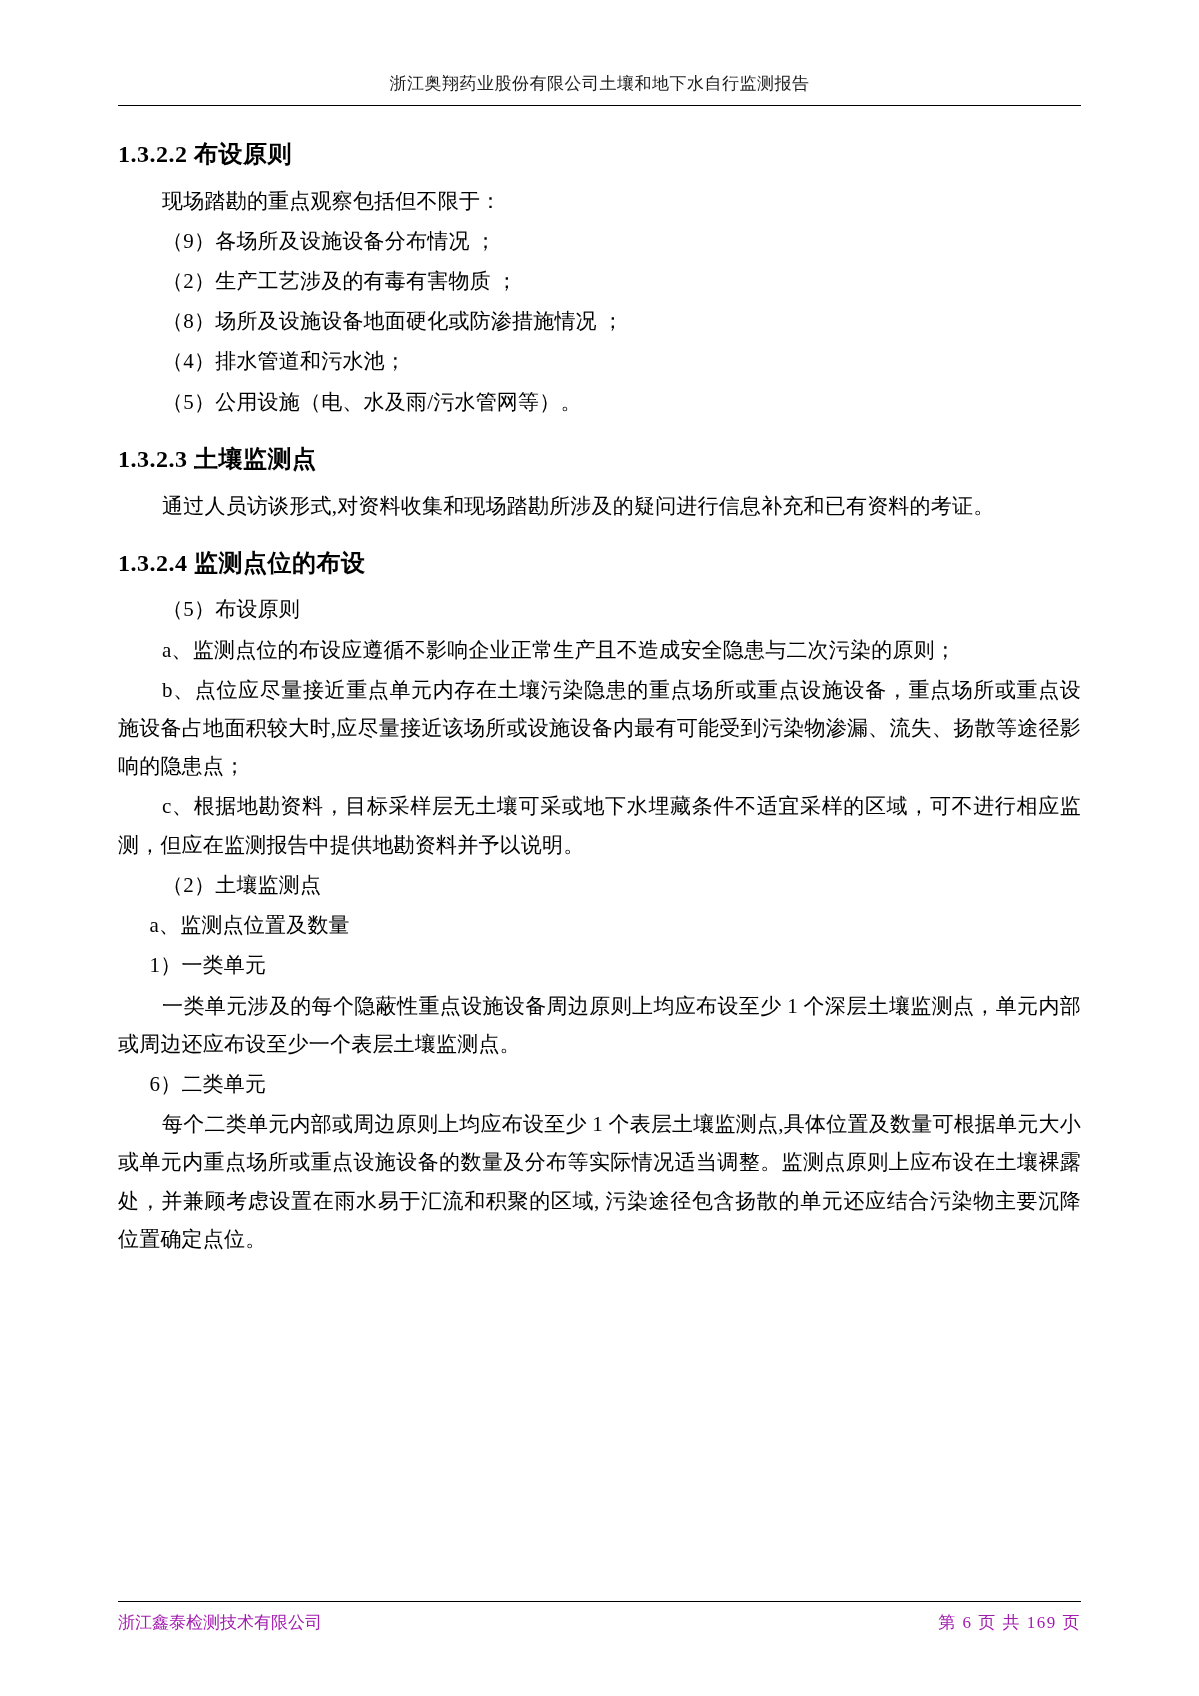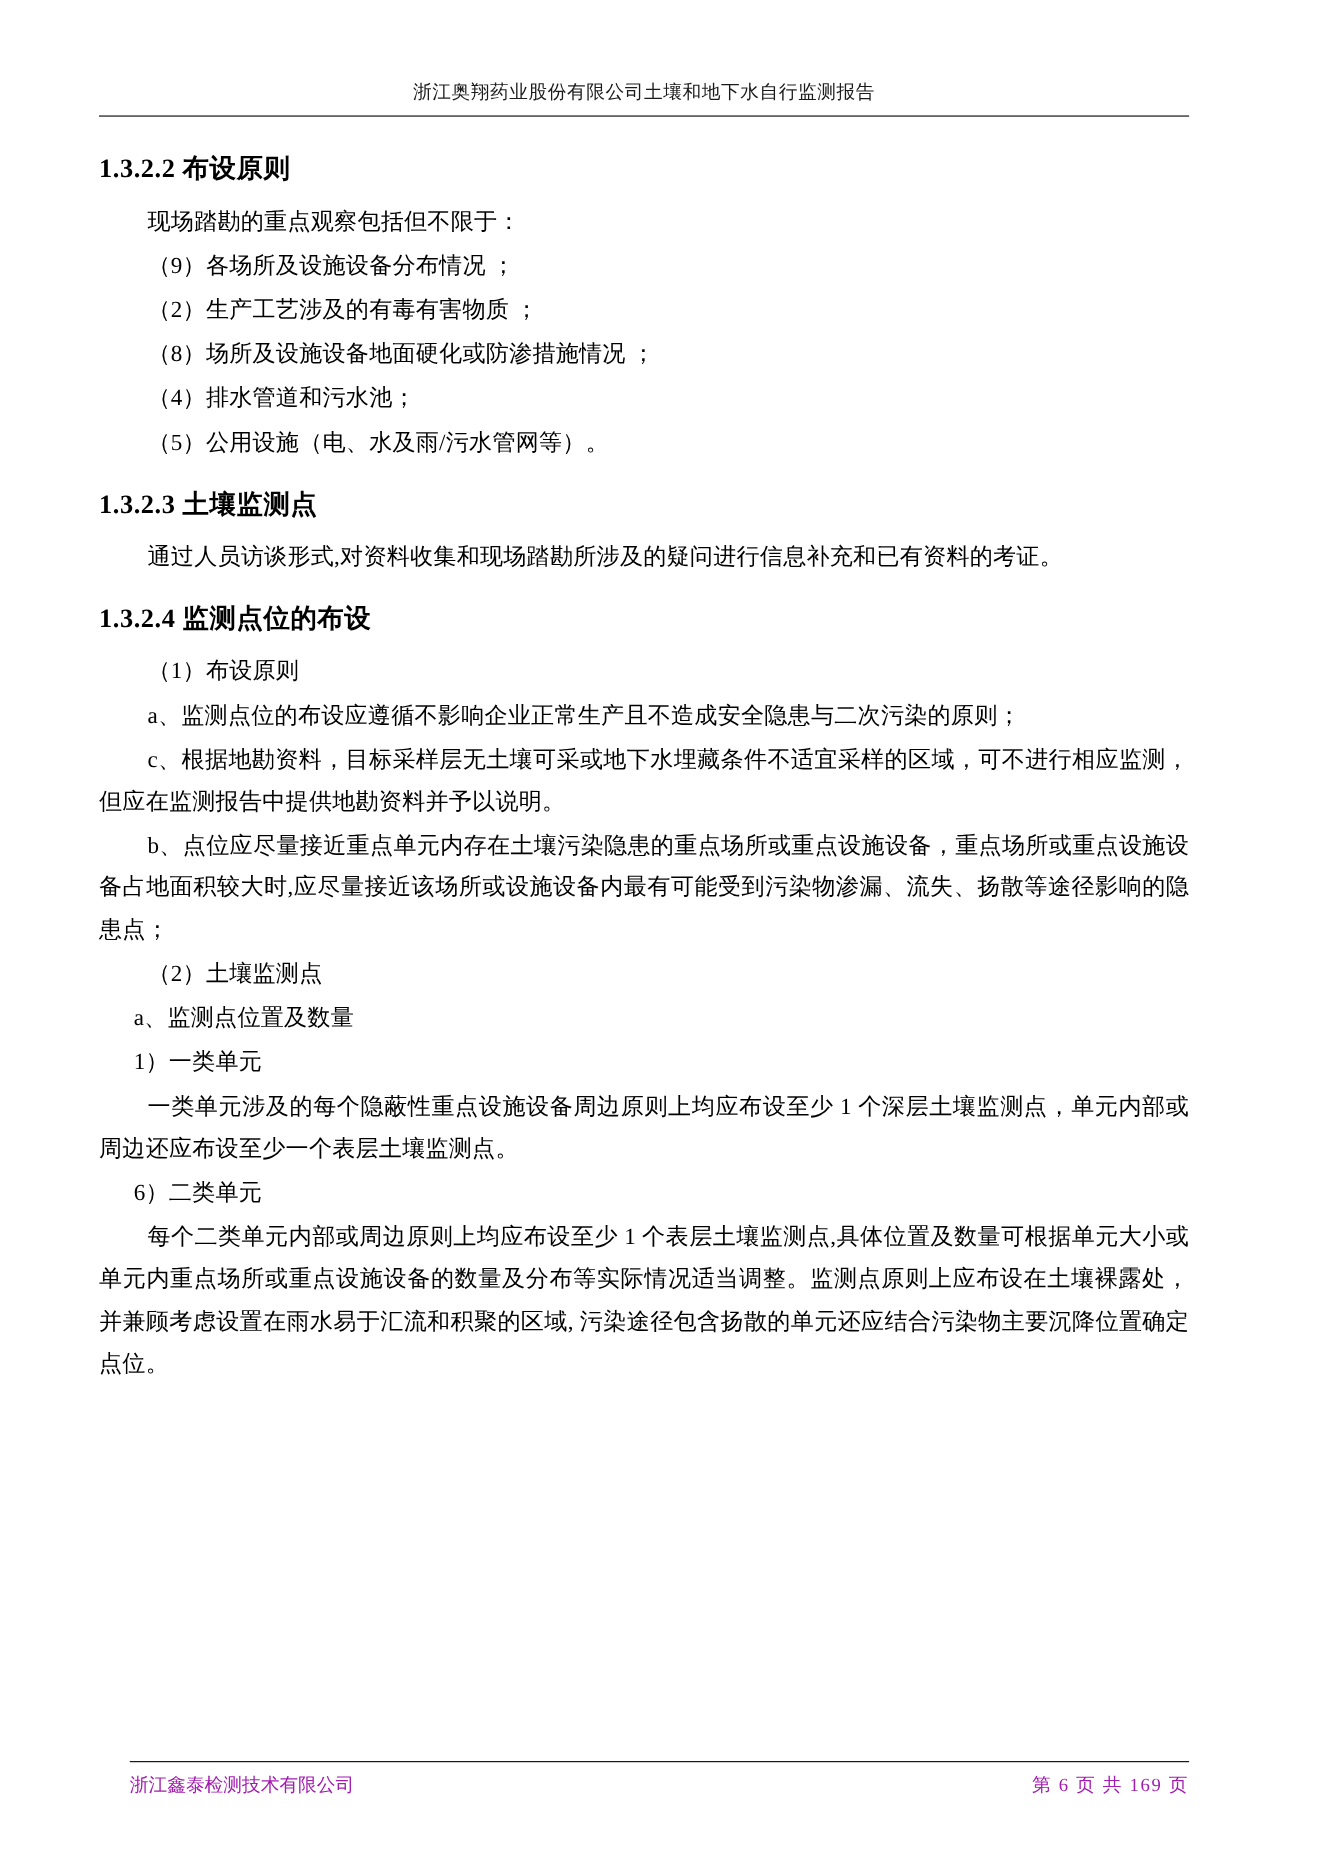--- a/index.html
+++ b/index.html
@@ -12,21 +12,21 @@
     height: 1696px;
     font-family: "Liberation Serif", "DejaVu Serif", serif;
     color: #000000;
     position: relative;
     overflow: hidden;
   }
   .page {
     box-sizing: border-box;
     width: 1199px;
     height: 1696px;
-    padding: 72px 118px 0 90px;
+    padding: 72px 118px 0 118px;
     position: relative;
   }
   .header {
     text-align: center;
     font-size: 17px;
     letter-spacing: 0.5px;
     padding-bottom: 10px;
     border-bottom: 1.5px solid #000;
     color: #1a1a1a;
   }
@@ -87,24 +87,24 @@
     <p class="para indent">（9）各场所及设施设备分布情况 ；</p>
     <p class="para indent">（2）生产工艺涉及的有毒有害物质 ；</p>
     <p class="para indent">（8）场所及设施设备地面硬化或防渗措施情况 ；</p>
     <p class="para indent">（4）排水管道和污水池；</p>
     <p class="para indent">（5）公用设施（电、水及雨/污水管网等）。</p>
 
     <h2 class="section">1.3.2.3 土壤监测点</h2>
     <p class="para indent">通过人员访谈形式,对资料收集和现场踏勘所涉及的疑问进行信息补充和已有资料的考证。</p>
 
     <h2 class="section">1.3.2.4 监测点位的布设</h2>
-    <p class="para indent">（1）布设原则</p>
+    <p class="para indent">（5）布设原则</p>
     <p class="para indent">a、监测点位的布设应遵循不影响企业正常生产且不造成安全隐患与二次污染的原则；</p>
+    <p class="para indent">b、点位应尽量接近重点单元内存在土壤污染隐患的重点场所或重点设施设备，重点场所或重点设施设备占地面积较大时,应尽量接近该场所或设施设备内最有可能受到污染物渗漏、流失、扬散等途径影响的隐患点；</p>
     <p class="para indent">c、根据地勘资料，目标采样层无土壤可采或地下水埋藏条件不适宜采样的区域，可不进行相应监测，但应在监测报告中提供地勘资料并予以说明。</p>
-    <p class="para indent">b、点位应尽量接近重点单元内存在土壤污染隐患的重点场所或重点设施设备，重点场所或重点设施设备占地面积较大时,应尽量接近该场所或设施设备内最有可能受到污染物渗漏、流失、扬散等途径影响的隐患点；</p>
     <p class="para indent">（2）土壤监测点</p>
     <p class="para indent-small">a、监测点位置及数量</p>
     <p class="para indent-small">1）一类单元</p>
     <p class="para indent">一类单元涉及的每个隐蔽性重点设施设备周边原则上均应布设至少 1 个深层土壤监测点，单元内部或周边还应布设至少一个表层土壤监测点。</p>
     <p class="para indent-small">6）二类单元</p>
     <p class="para indent">每个二类单元内部或周边原则上均应布设至少 1 个表层土壤监测点,具体位置及数量可根据单元大小或单元内重点场所或重点设施设备的数量及分布等实际情况适当调整。监测点原则上应布设在土壤裸露处，并兼顾考虑设置在雨水易于汇流和积聚的区域, 污染途径包含扬散的单元还应结合污染物主要沉降位置确定点位。</p>
 
   </div>
 
   <div class="footer">

